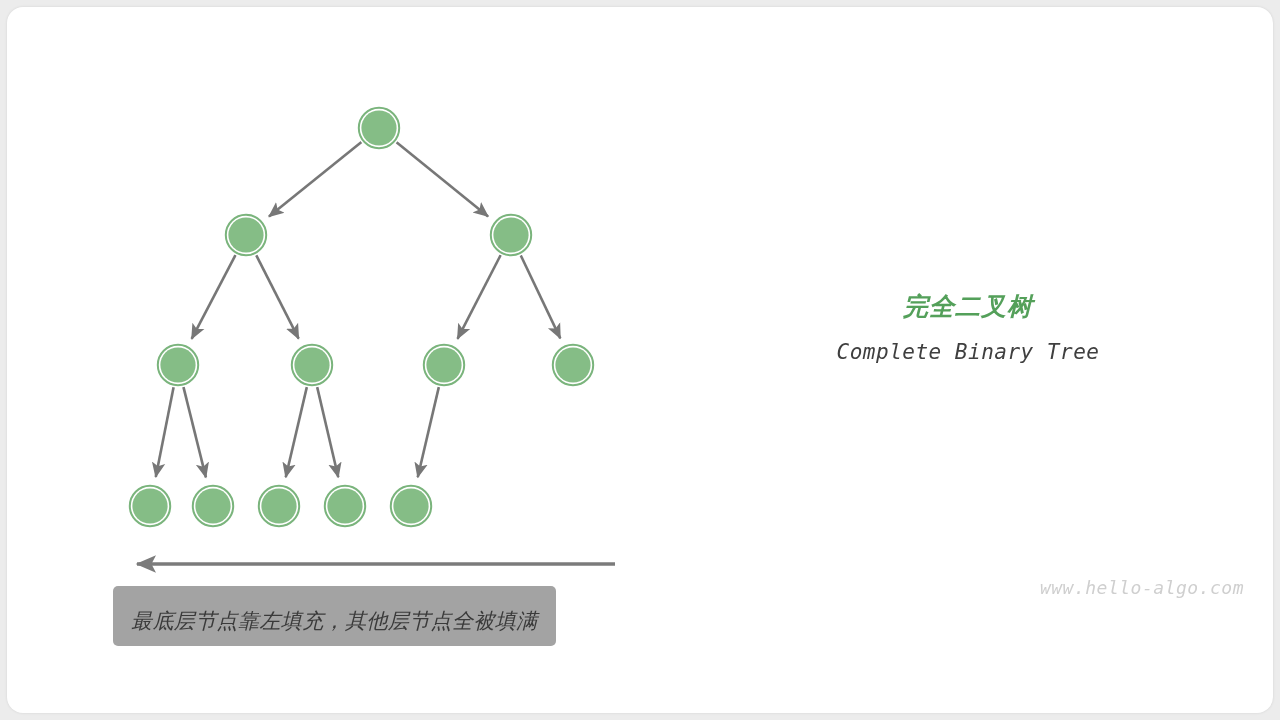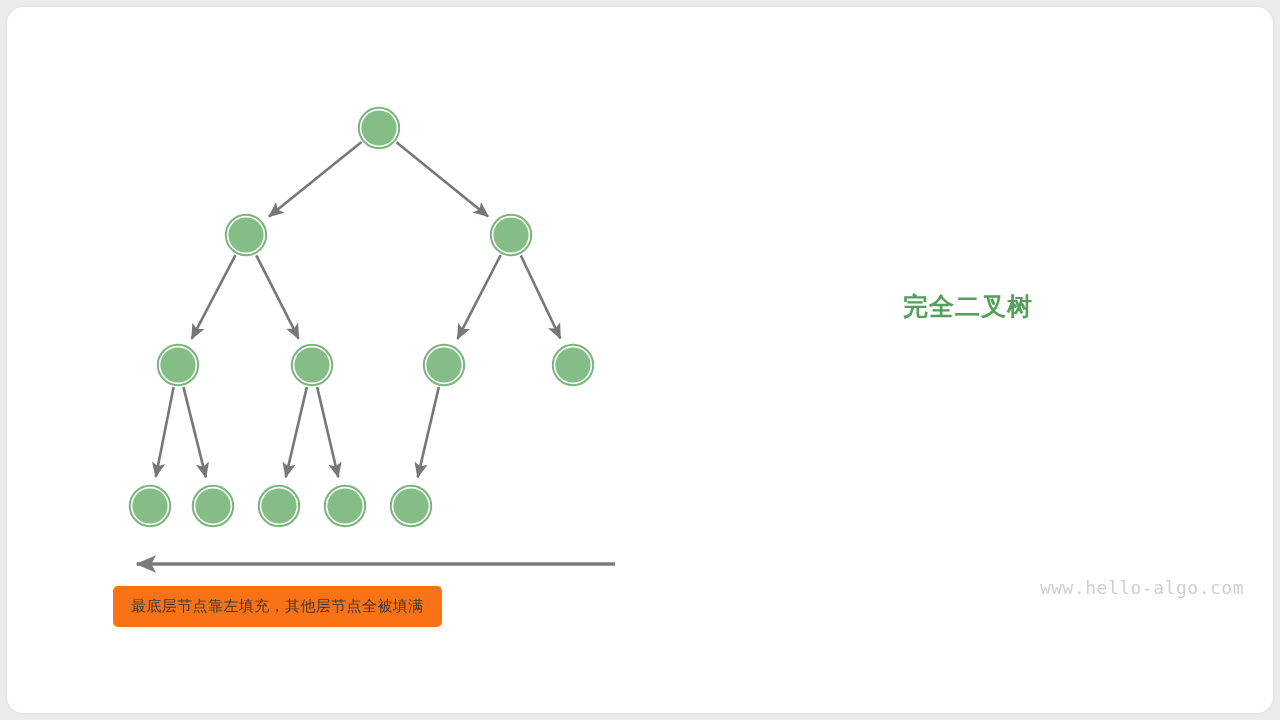--- a/index.html
+++ b/index.html
@@ -10,20 +10,21 @@
     width: 1280px;
     height: 720px;
     background: #ececec;
     font-family: "Liberation Sans", sans-serif;
     overflow: hidden;
   }
   #stage {
     position: relative;
     width: 1280px;
     height: 616px;
+    font-style: italic;
   }
   
   .card {
     position: absolute;
     left: 7px;
     top: 7px;
     width: 1266px;
     height: 706px;
     background: #ffffff;
     border-radius: 16px;
@@ -60,25 +61,25 @@
     font-size: 21px;
     color: #3f3f3f;
     letter-spacing: 0.5px;
     white-space: nowrap;
   }
   
   .caption {
     position: absolute;
     left: 113px;
     top: 586px;
-    padding: 11px 18px 11px 18px;
-    background: #f97316;
+    padding: 21px 18px 11px 18px;
+    background: #a3a3a3;
     border-radius: 5px;
     font-family: "Liberation Sans", sans-serif;
-    font-size: 15px;
+    font-size: 21px;
     color: #3a3a3a;
     white-space: nowrap;
     letter-spacing: 0.4px;
   }
   
   .watermark {
     position: absolute;
     right: 36px;
     bottom: 18px;
     font-family: "DejaVu Sans Mono", "Liberation Mono", monospace;
@@ -178,19 +179,20 @@
           <circle cx="411" cy="506" r="20.2" fill="none" stroke="#7ab47c" stroke-width="2"></circle>
         </g>
       </g>
     <g id="dir-layer">
         <line x1="615" y1="564" x2="137" y2="564" stroke="#7b7b7b" stroke-width="3.4" marker-end="url(#arrowhead-flat)"></line>
       </g>
   </svg>
 
   <div class="label-block">
     <div class="label-zh">完全二叉树</div>
+    <div class="label-en">Complete Binary Tree</div>
   </div>
 
   <div class="caption">最底层节点靠左填充，其他层节点全被填满</div>
 
   <div class="watermark">www.hello-algo.com</div>
 
 </div>
 
 </body></html>

